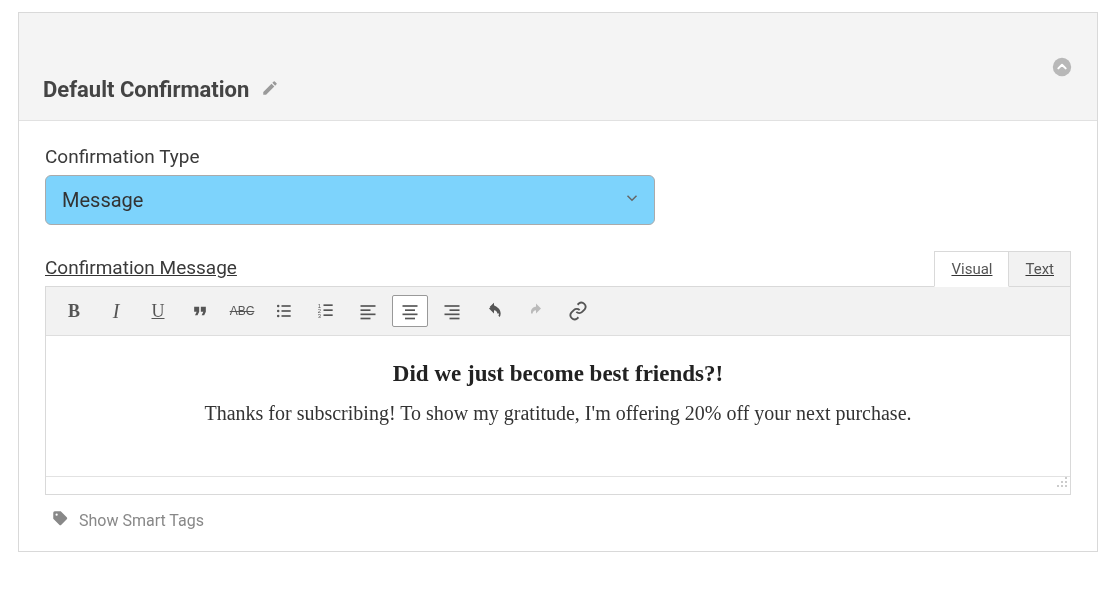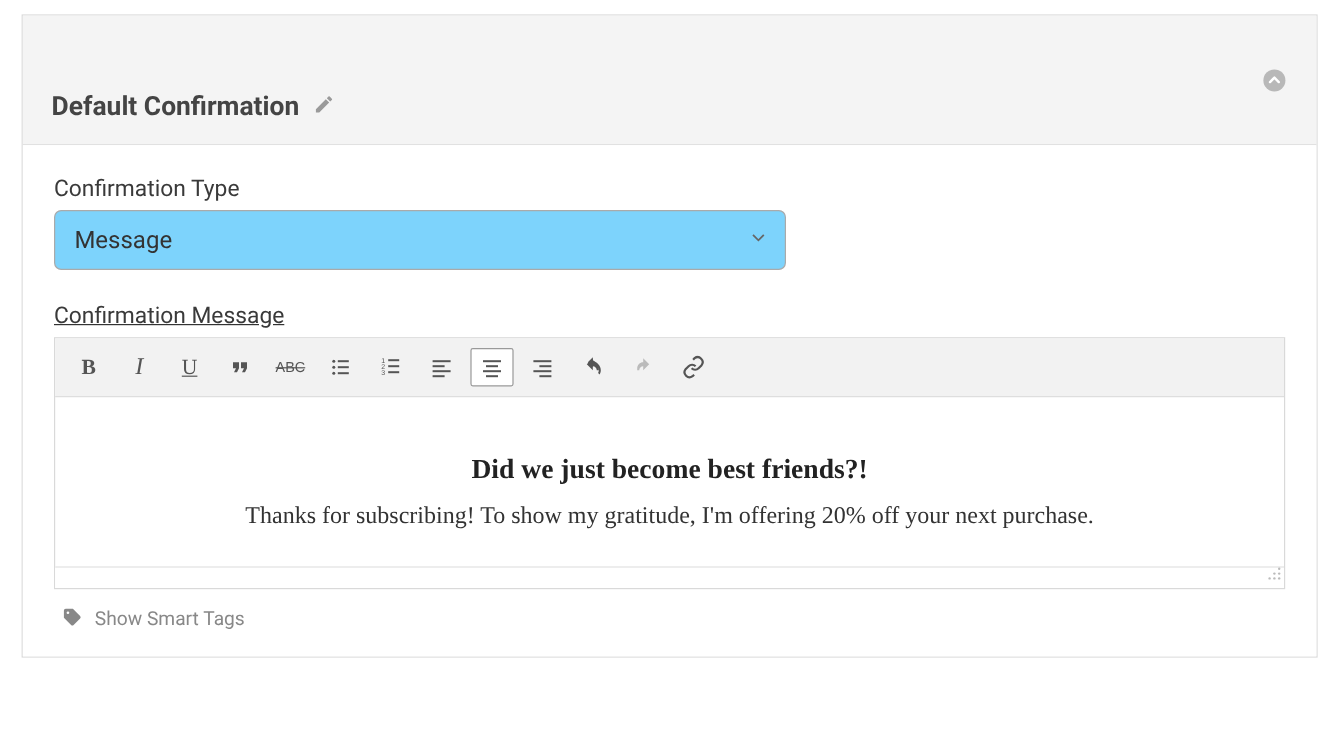--- a/index.html
+++ b/index.html
@@ -130,21 +130,20 @@
       color: #333;
       text-align: center;
       min-height: 140px;
       line-height: 1.55;
     }
     .editor-content .heading {
       font-weight: 700;
       font-size: 23px;
       color: #222;
       margin-bottom: 6px;
-      margin-top: 22px;
     }
     .statusbar {
       height: 18px;
       border-top: 1px solid #e2e2e2;
       background: #fff;
       position: relative;
     }
     .resize-grip {
       position: absolute;
       right: 2px;
@@ -192,20 +191,24 @@
       </div>
       <span class="select-chevron">
         <svg width="18" height="18" viewBox="0 0 24 24" fill="none" stroke="currentColor" stroke-width="2">
             <path d="M6 9l6 6 6-6"></path>
           </svg>
       </span>
     </div>
 
     <div class="message-row">
       <div class="field-label" style="margin-bottom:8px">Confirmation Message</div>
+      <div class="editor-tabs">
+        <div class="editor-tab active">Visual</div>
+        <div class="editor-tab">Text</div>
+      </div>
     </div>
 
     <div class="editor">
       <div class="toolbar">
         <span class="tbtn" style="font-weight:900;font-size:18px;">B</span>
         <span class="tbtn" style="font-style:italic;font-size:20px;">I</span>
         <span class="tbtn" style="text-decoration:underline;font-size:18px;">U</span>
         <span class="tbtn">
           <svg width="20" height="20" viewBox="0 0 24 24" fill="currentColor">
               <path d="M6 17h3l2-4V7H5v6h3l-2 4zm8 0h3l2-4V7h-6v6h3l-2 4z"></path>

